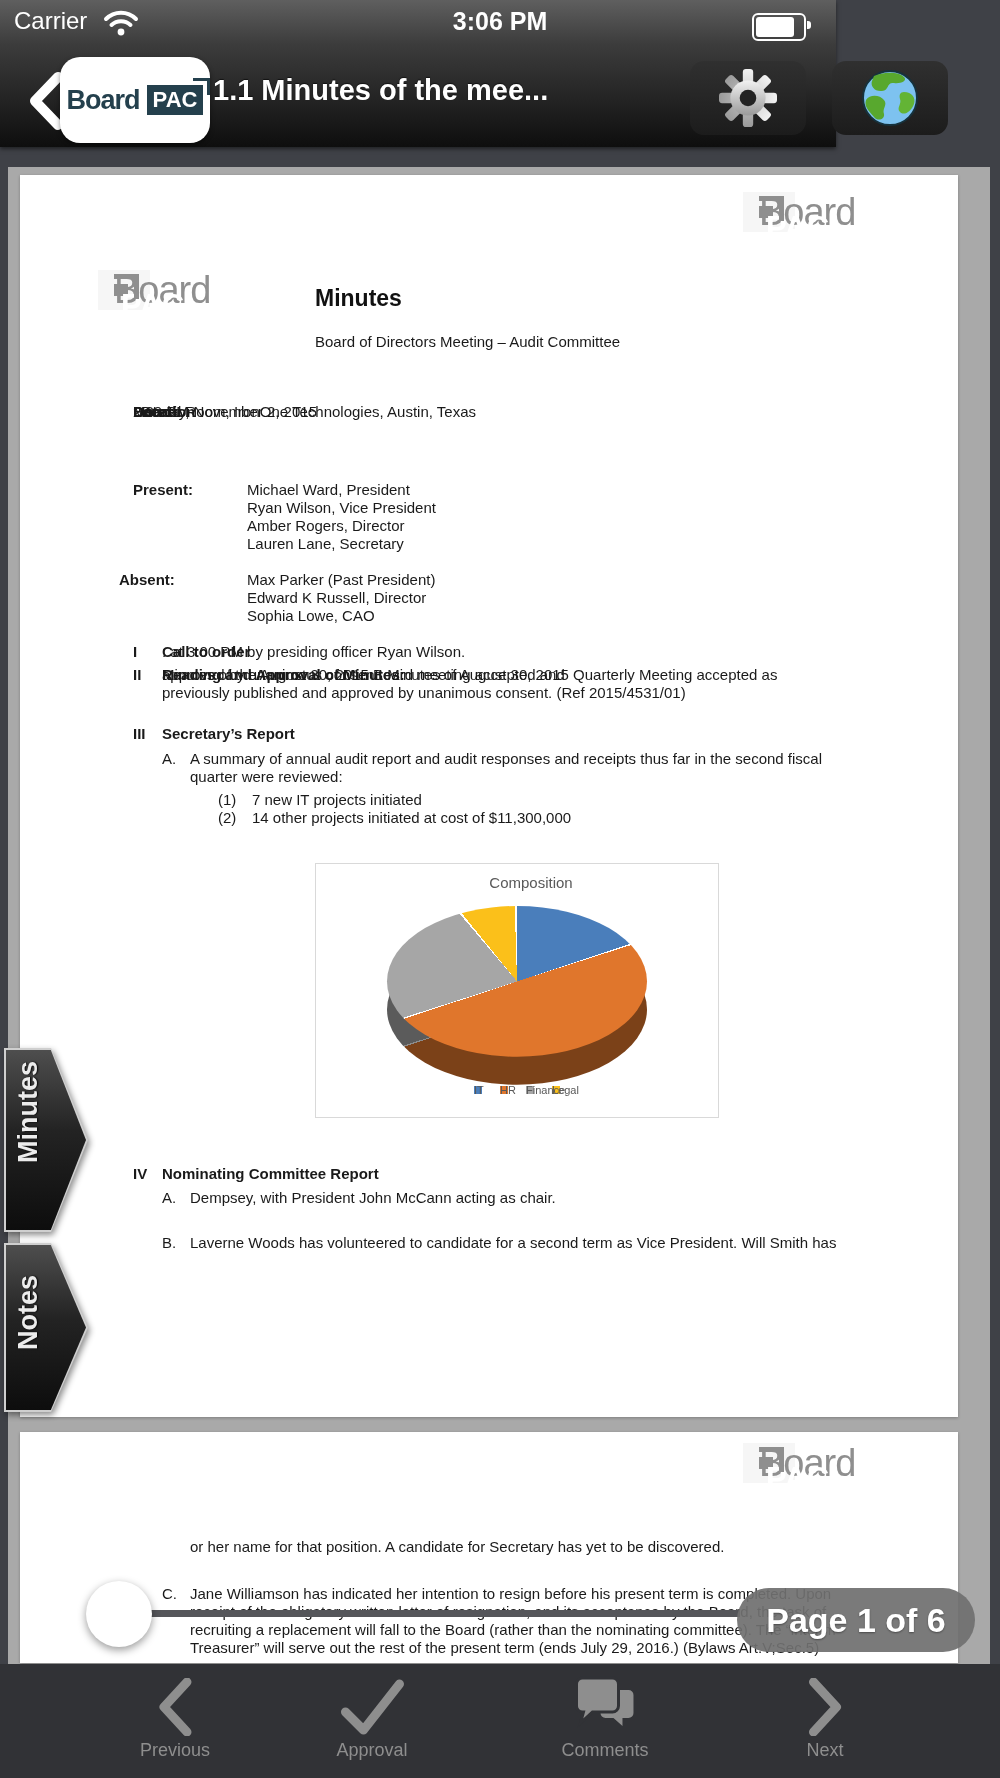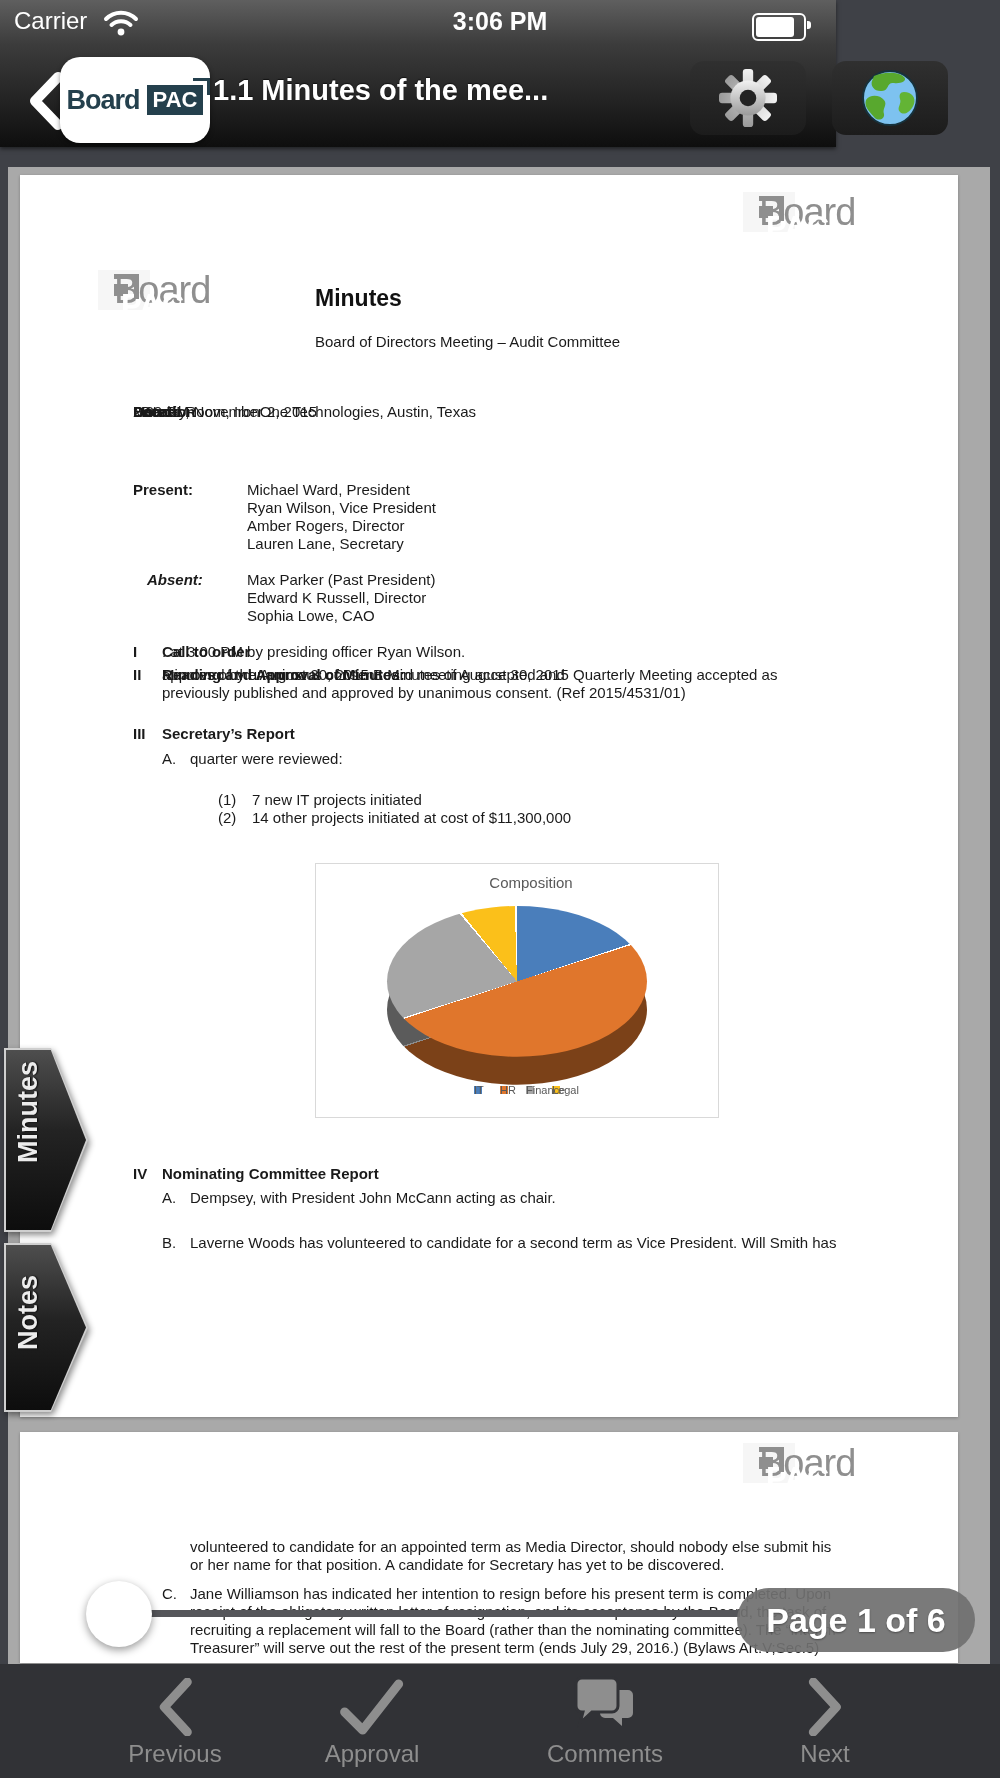--- a/index.html
+++ b/index.html
@@ -87,21 +87,21 @@
   .scrub-knob{position:absolute;left:86px;top:1581px;width:66px;height:66px;border-radius:50%;
       background:#fff;box-shadow:0 3px 8px rgba(0,0,0,.4);z-index:16;}
   .page-pill{position:absolute;left:737px;top:1588px;width:238px;height:64px;border-radius:32px;
       background:rgba(112,112,112,.93);z-index:17;display:flex;align-items:center;justify-content:center;
       color:#fff;font-size:34px;font-weight:700;text-shadow:0 1px 2px rgba(0,0,0,.4);}
 
   
   .toolbar{position:absolute;left:0;top:1664px;width:1000px;height:114px;background:#313236;z-index:30;}
   .tb-item{position:absolute;top:10px;transform:translateX(-50%);text-align:center;color:#8e8e8e;}
   .tb-item .ic{height:62px;display:flex;align-items:flex-end;justify-content:center;}
-  .tb-item .tl{font-size:24px;margin-top:4px;}
+  .tb-item .tl{font-size:18px;margin-top:4px;}
   .tb-prev{left:175px;} .tb-approve{left:372px;} .tb-comments{left:605px;} .tb-next{left:825px;}
 </style>
 </head>
 <body>
 
 <div class="screen">
 
   <div class="header">
     <div class="carrier">Carrier</div>
     <svg class="wifi" width="36" height="28" viewBox="0 0 36 28">
@@ -191,21 +191,21 @@
     </div>
 
     <div class="doc-text b" style="left:113px;top:306px;">Present:</div>
     <div class="doc-text" style="left:227px;top:306px;">
       <div style="position:static;">Michael Ward, President</div>
       <div style="position:static;">Ryan Wilson, Vice President</div>
       <div style="position:static;">Amber Rogers, Director</div>
       <div style="position:static;">Lauren Lane, Secretary</div>
     </div>
 
-    <div class="doc-text b" style="left:127px;top:396px;font-style:italic;">Absent:</div>
+    <div class="doc-text b" style="left:99px;top:396px;">Absent:</div>
     <div class="doc-text" style="left:227px;top:396px;">
       <div style="position:static;">Max Parker (Past President)</div>
       <div style="position:static;">Edward K Russell, Director</div>
       <div style="position:static;">Sophia Lowe, CAO</div>
     </div>
 
     <div class="doc-text b" style="left:113px;top:468px;">I</div>
     <div class="doc-text" style="left:142px;top:468px;">
       <span class="b">Call to order</span>
         <span>: at 3:00 PM by presiding officer Ryan Wilson.</span>
@@ -219,20 +219,21 @@
         </div>
       <div style="position:static;">approved by unanimous consent. Minutes of August 30, 2015 Quarterly Meeting accepted as</div>
       <div style="position:static;">previously published and approved by unanimous consent. (Ref 2015/4531/01)</div>
     </div>
 
     <div class="doc-text b" style="left:113px;top:550px;">III</div>
     <div class="doc-text b" style="left:142px;top:550px;">Secretary’s Report</div>
 
     <div class="doc-text" style="left:142px;top:575px;">A.</div>
     <div class="doc-text" style="left:170px;top:575px;">
+      <div style="position:static;">A summary of annual audit report and audit responses and receipts thus far in the second fiscal</div>
       <div style="position:static;">quarter were reviewed:</div>
     </div>
 
     <div class="doc-text" style="left:198px;top:616px;">(1)</div>
     <div class="doc-text" style="left:232px;top:616px;">7 new IT projects initiated</div>
     <div class="doc-text" style="left:198px;top:634px;">(2)</div>
     <div class="doc-text" style="left:232px;top:634px;">14 other projects initiated at cost of $11,300,000</div>
 
     <div class="chart-box">
       <div class="chart-title">Composition</div>
@@ -276,21 +277,20 @@
     <div style="left:723px;top:11px;">
       <span class="bplogo doc">
         <span class="board">Board</span>
         <span class="pacbox">
             <span>PAC</span>
             <span class="bracket"></span>
           </span>
       </span>
     </div>
     <div class="doc-text" style="left:170px;top:106px;">
-      <div style="position:static;">volunteered to candidate for an appointed term as Media Director, should nobody else submit his</div>
       <div style="position:static;">or her name for that position. A candidate for Secretary has yet to be discovered.</div>
     </div>
     <div class="doc-text" style="left:142px;top:153px;">C.</div>
     <div class="doc-text" style="left:170px;top:153px;">
       <div style="position:static;">Jane Williamson has indicated her intention to resign before his present term is completed. Upon</div>
       <div style="position:static;">receipt of the obligatory written letter of resignation, and its acceptance by the Board, the task of</div>
       <div style="position:static;">recruiting a replacement will fall to the Board (rather than the nominating committee). The “interim</div>
       <div style="position:static;">Treasurer” will serve out the rest of the present term (ends July 29, 2016.) (Bylaws Art.V;Sec.5)</div>
     </div>
   </div>

